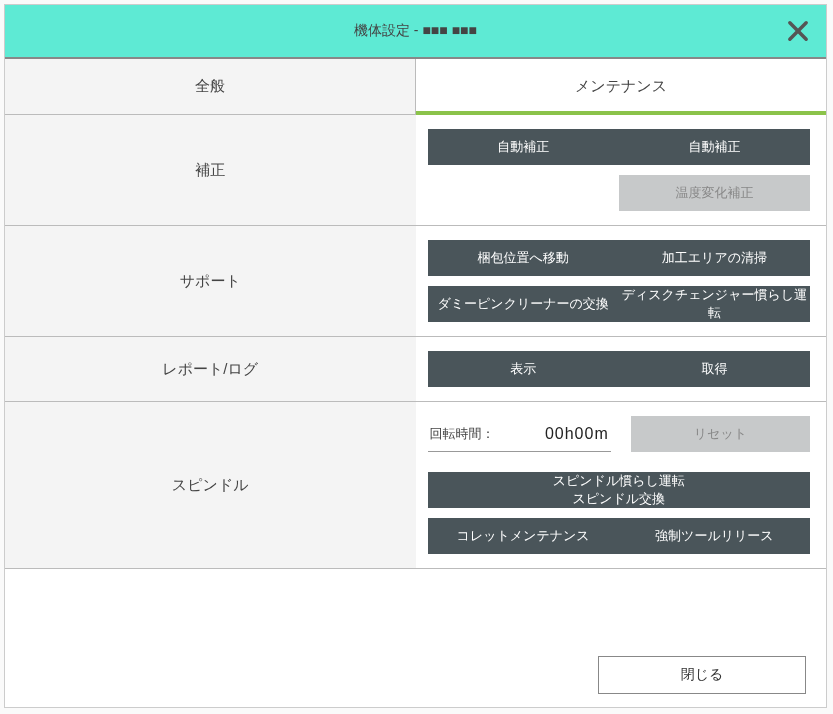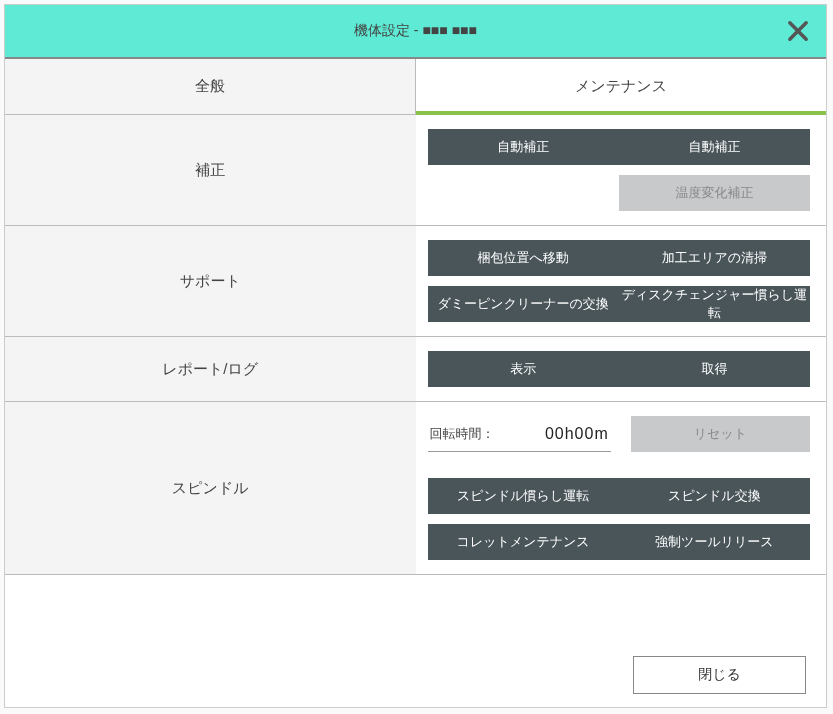--- a/index.html
+++ b/index.html
@@ -153,21 +153,21 @@
   }
   .footer {
     height: 64px;
     display: flex;
     align-items: center;
     justify-content: flex-end;
     padding-right: 20px;
     background: #fff;
   }
   .close-btn {
-    width: 173px;
+    width: 208px;
     height: 38px;
     background: #fff;
     border: 1px solid #888;
     color: #333;
     font-size: 14px;
     cursor: pointer;
   }
 </style>
 </head>
 <body>
@@ -235,21 +235,21 @@
     <div class="section">
       <div class="section-label">スピンドル</div>
       <div class="section-body">
         <div class="spindle-time-row">
           <div class="spindle-time-box">
             <span class="time-label">回転時間：</span>
             <span class="time-value">00h00m</span>
           </div>
           <button class="reset-btn">リセット</button>
         </div>
-        <div class="btn-row" style="margin-top:16px;">
+        <div class="btn-row" style="margin-top:10px;flex-direction:column;">
           <button class="btn">スピンドル慣らし運転</button>
           <button class="btn">スピンドル交換</button>
         </div>
         <div class="btn-row">
           <button class="btn">コレットメンテナンス</button>
           <button class="btn">強制ツールリリース</button>
         </div>
       </div>
     </div>
 

